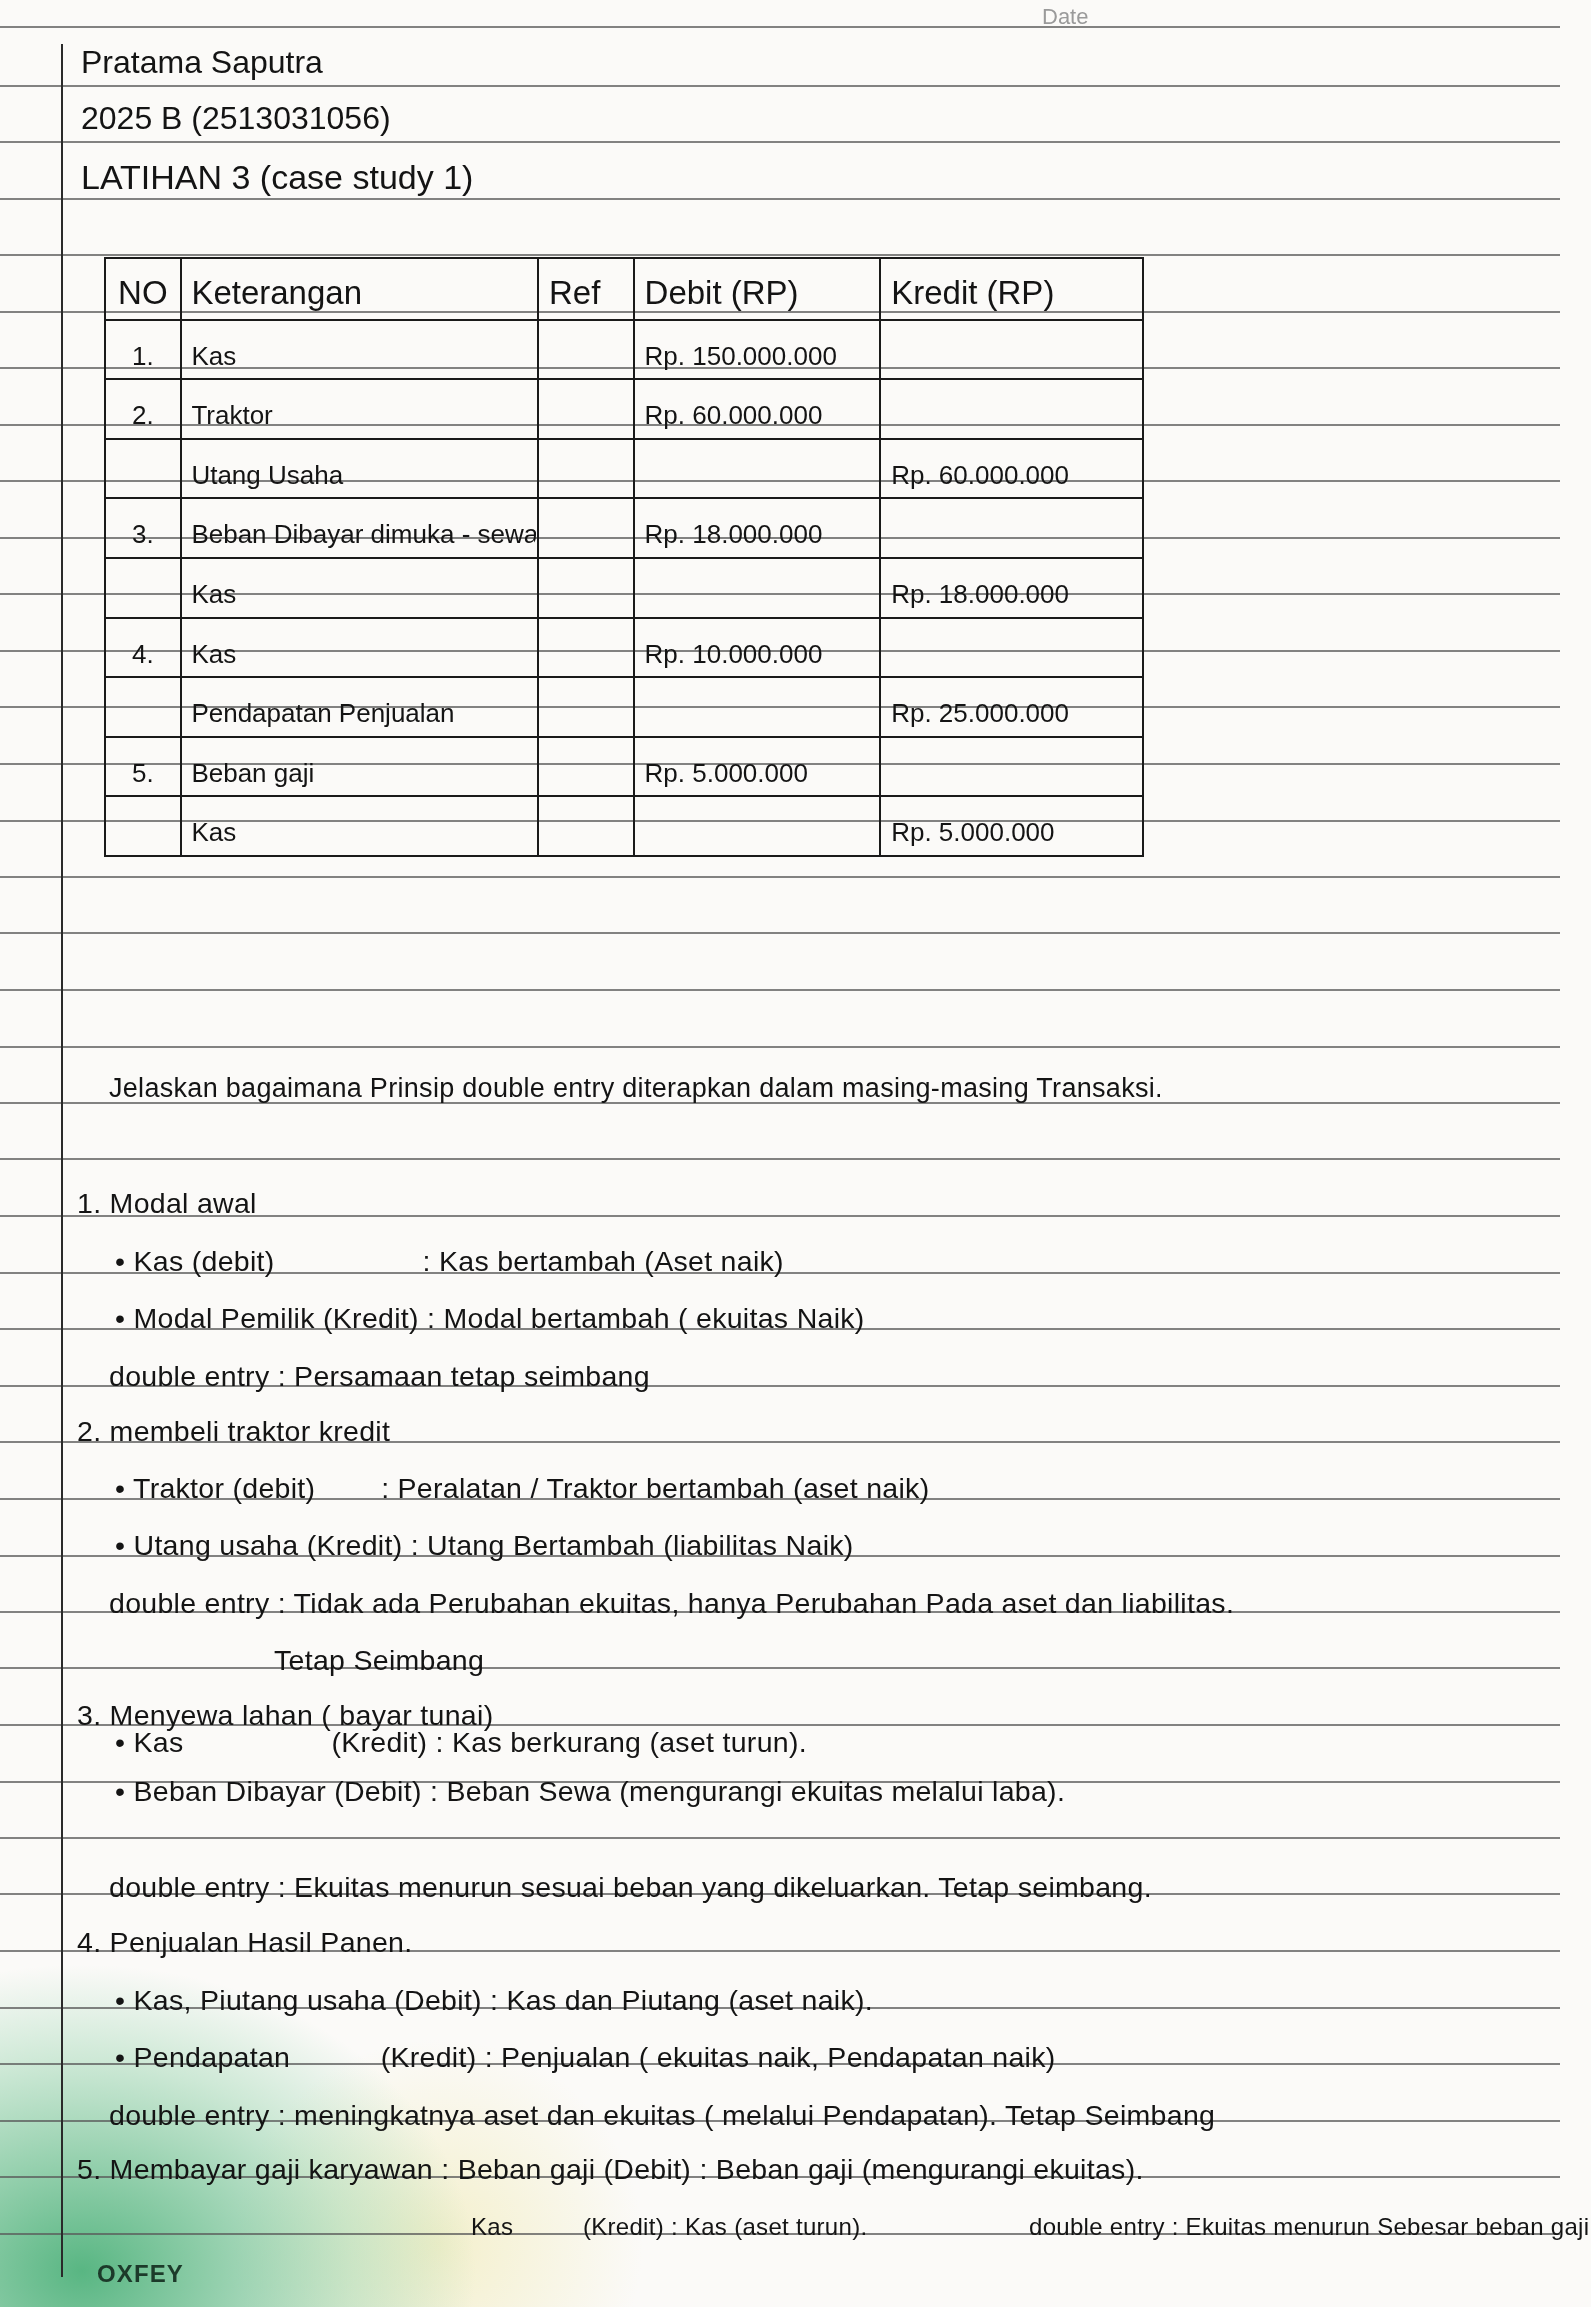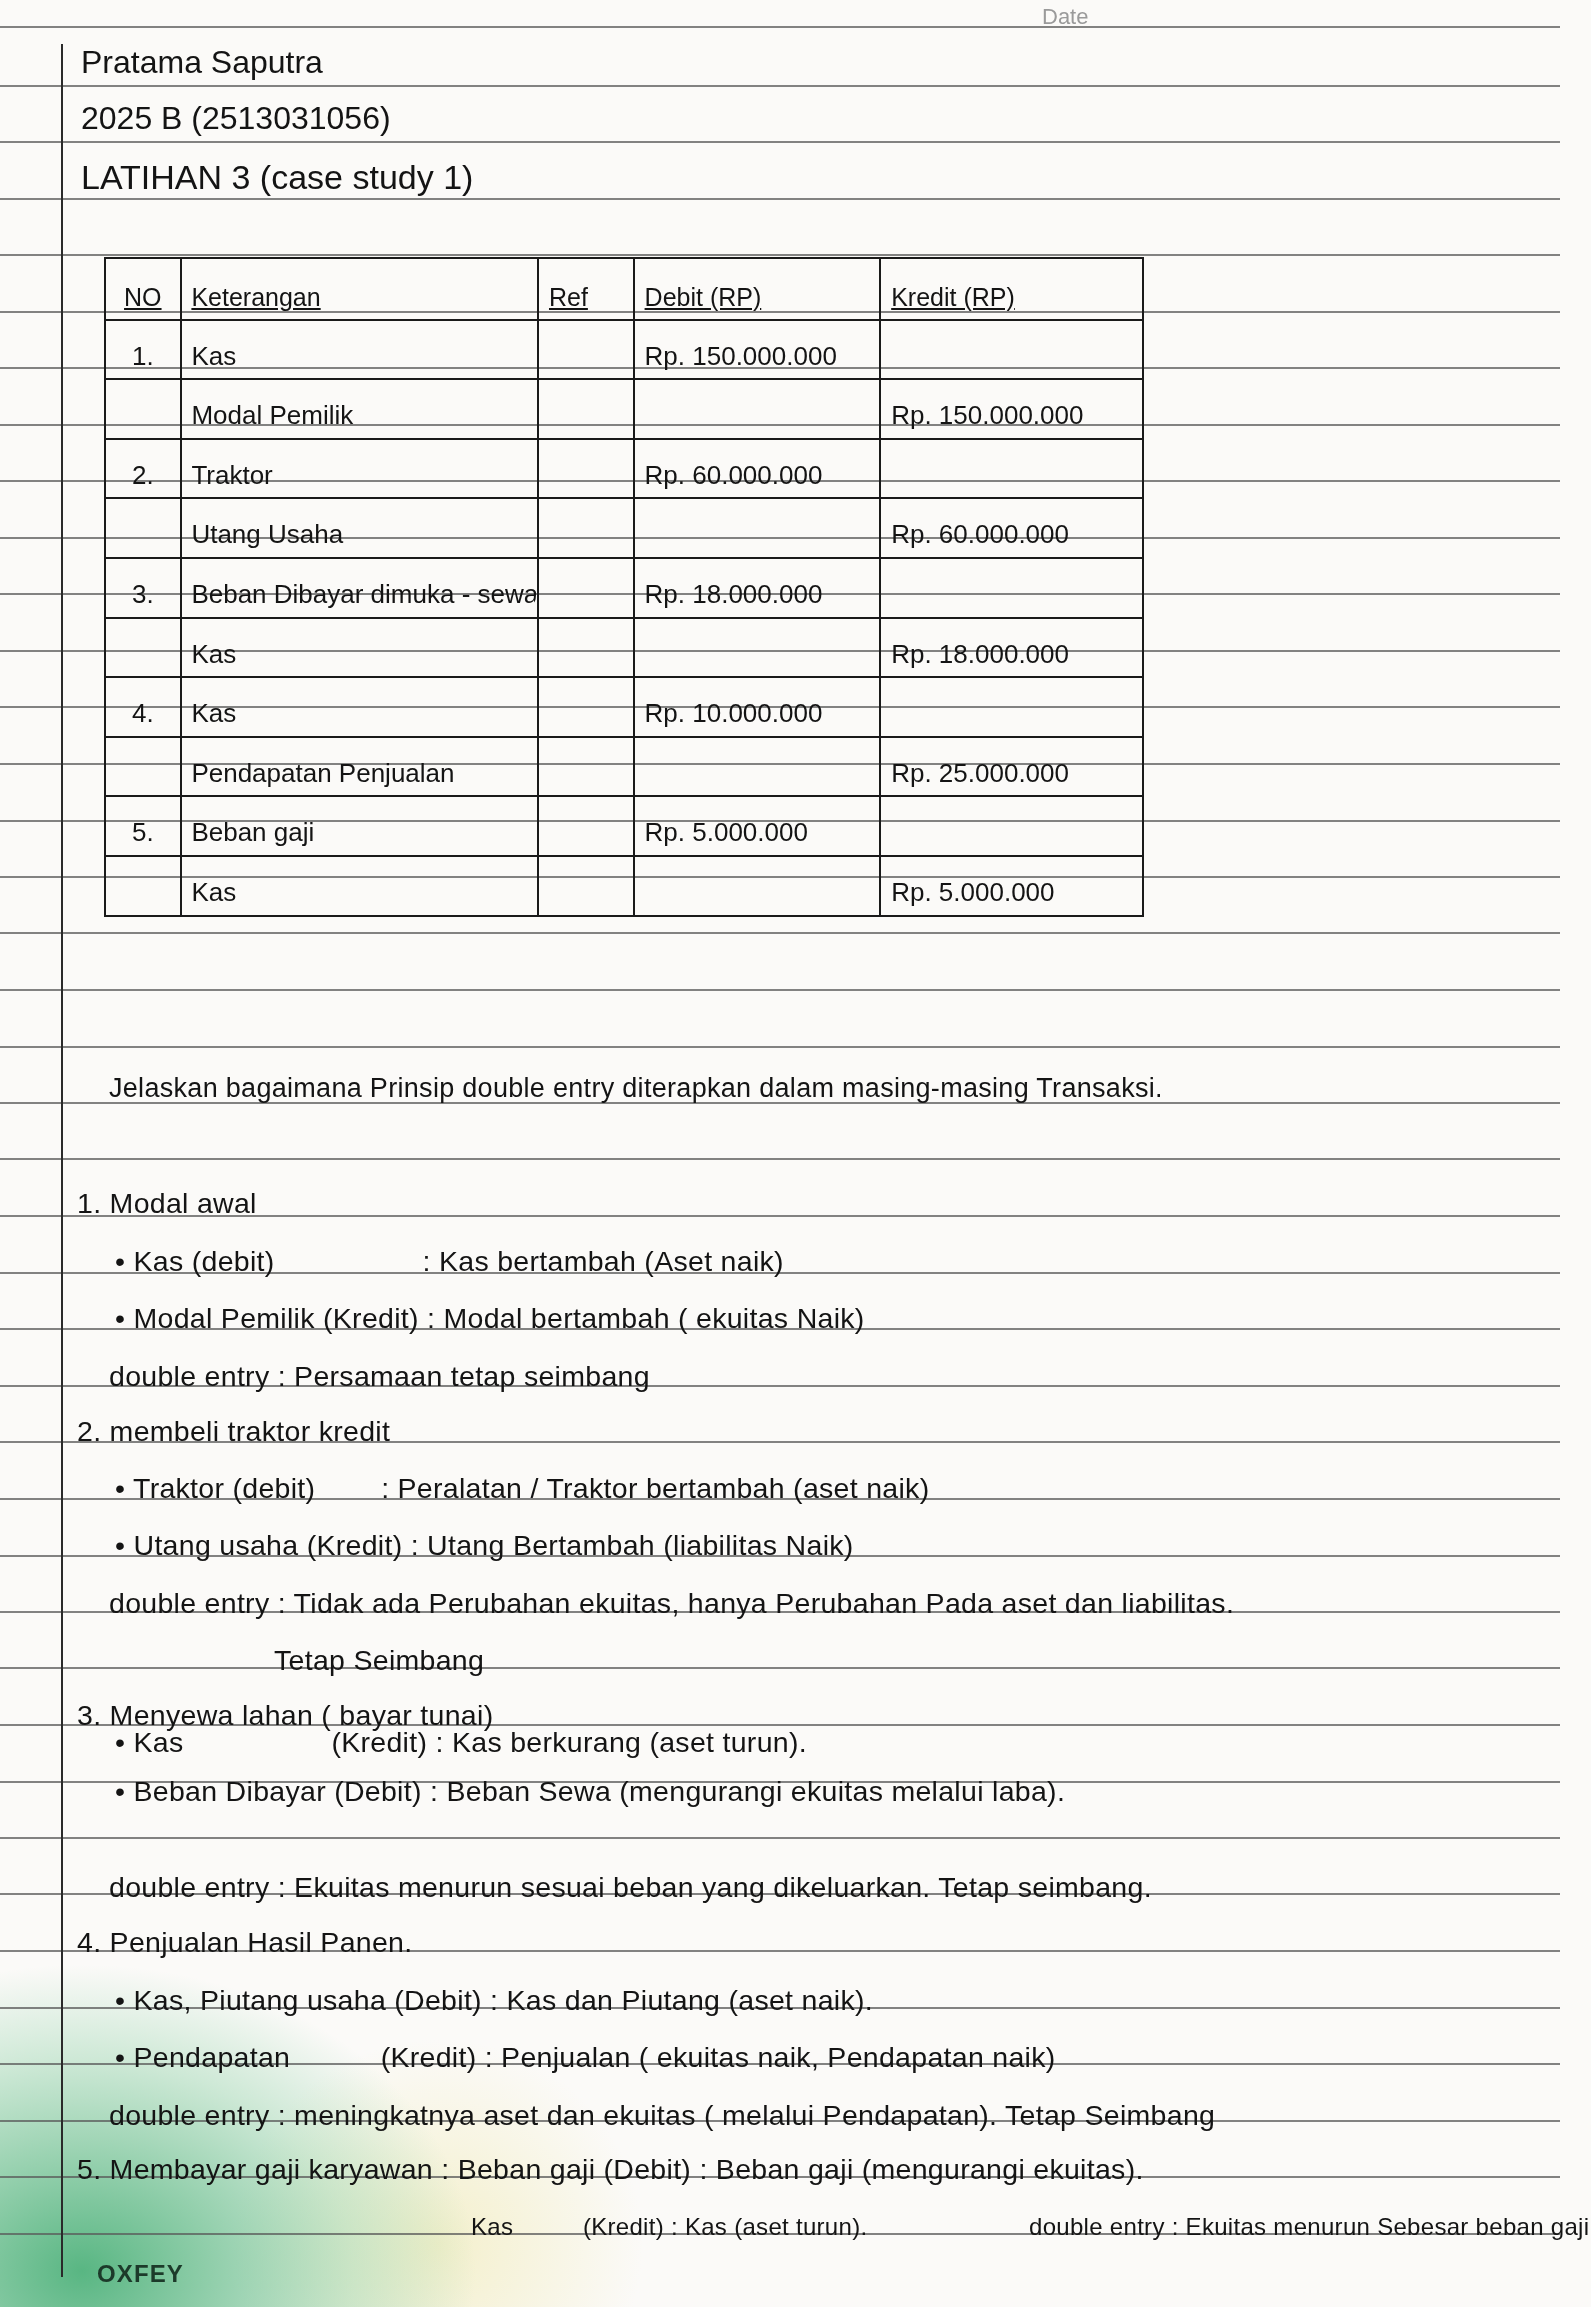--- a/index.html
+++ b/index.html
@@ -39,21 +39,21 @@
   .jtable {
     position:absolute; left:104px; top:257px; width:974px;
     border-collapse:collapse; table-layout:fixed;
   }
   .jtable td, .jtable th {
     border:2.2px solid #1a1a1a; height:51px; padding:0 9.8px;
     font-family:"Liberation Sans", sans-serif; font-weight:normal;
     font-size:26px; text-align:left; vertical-align:bottom; padding-bottom:6.6px;
     white-space:nowrap; overflow:hidden;
   }
-  .jtable th { height:53px; font-size:25px;text-decoration:underline; }
+  .jtable th { height:53px; font-size:33px; }
   .c-no { width:54px; text-align:center !important; }
   .c-ket { width:336px;border-radius:23px; }
   .c-ref { width:74px;border-radius:24px; }
   .c-deb { width:225px; }
   .c-kre { width:241px; }
   .stamp {
     position:absolute; left:65px; top:2260px; font-size:24px; font-weight:bold;
     color:#1c3a2a; letter-spacing:1.1px; font-family:"Liberation Sans", sans-serif;margin-left:32px;
   }
 </style>
@@ -124,27 +124,20 @@
   </thead>
   <tbody id="jbody">
       <tr>
         <td class="c-no">1.</td>
         <td class="c-ket">Kas</td>
         <td class="c-ref"></td>
         <td class="c-deb">Rp. 150.000.000</td>
         <td class="c-kre"></td>
       </tr>
       <tr>
-        <td class="c-no"></td>
-        <td class="c-ket">Modal Pemilik</td>
-        <td class="c-ref"></td>
-        <td class="c-deb"></td>
-        <td class="c-kre">Rp. 150.000.000</td>
-      </tr>
-      <tr>
         <td class="c-no">2.</td>
         <td class="c-ket">Traktor</td>
         <td class="c-ref"></td>
         <td class="c-deb">Rp. 60.000.000</td>
         <td class="c-kre"></td>
       </tr>
       <tr>
         <td class="c-no"></td>
         <td class="c-ket">Utang Usaha</td>
         <td class="c-ref"></td>

